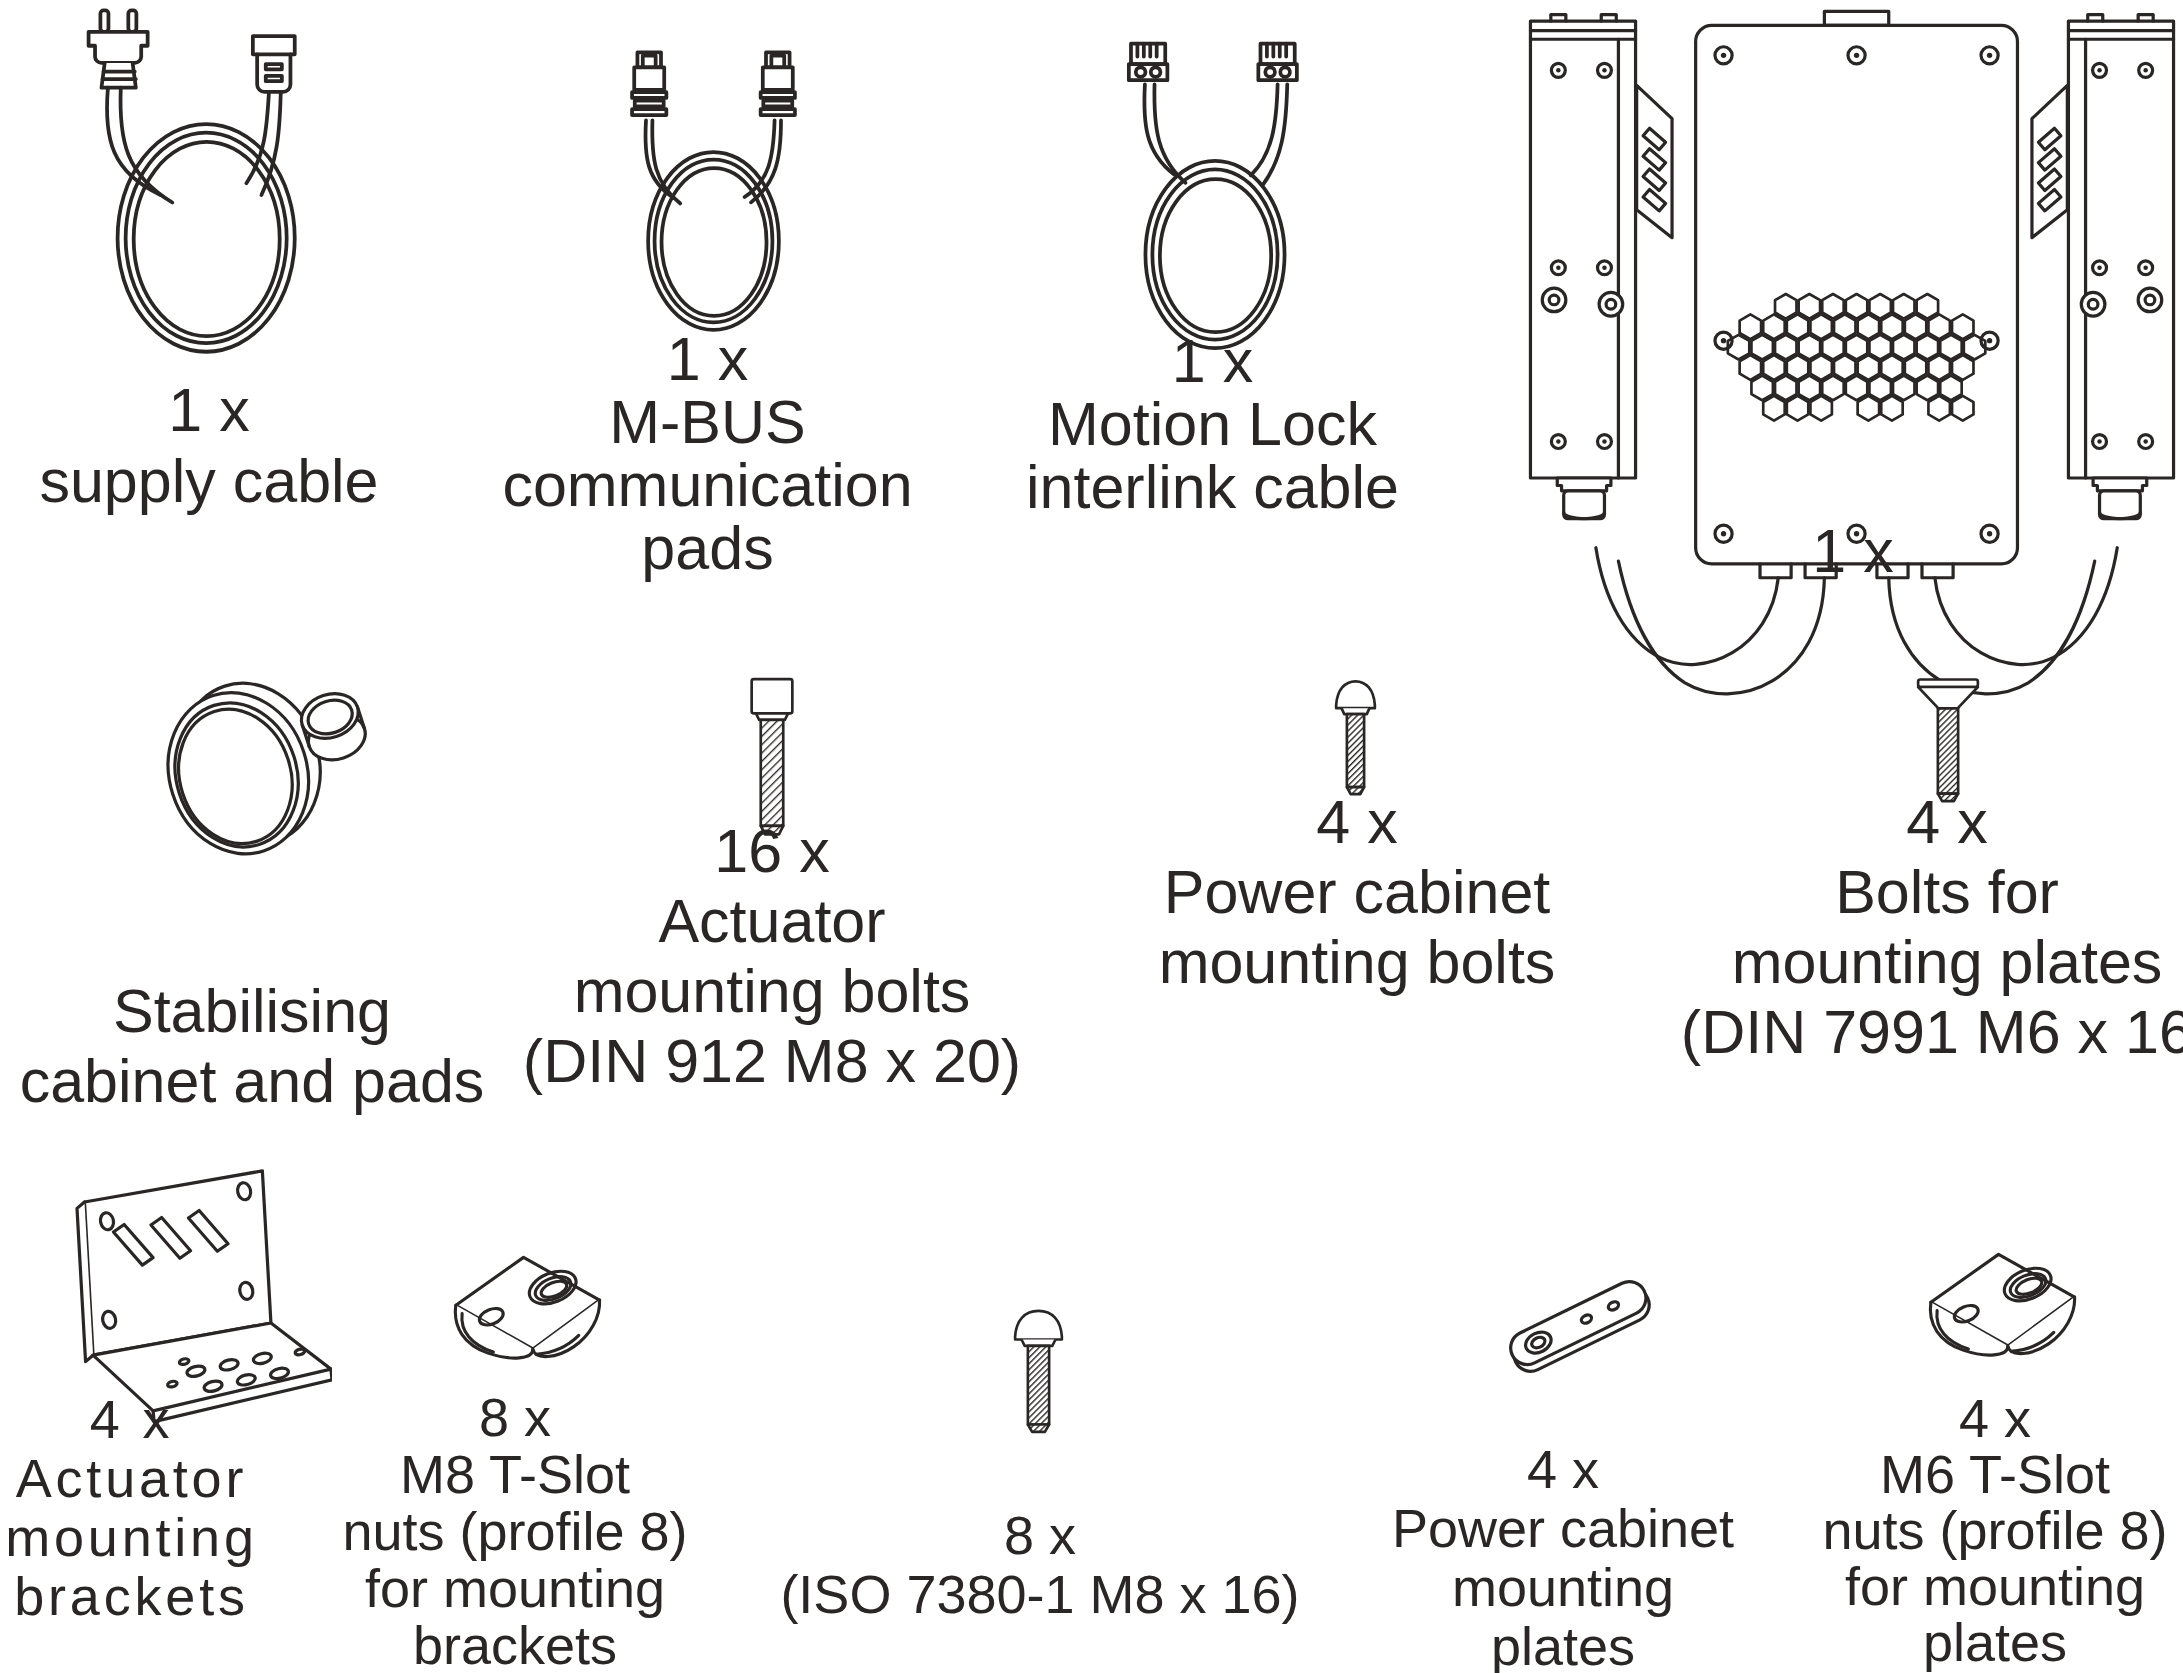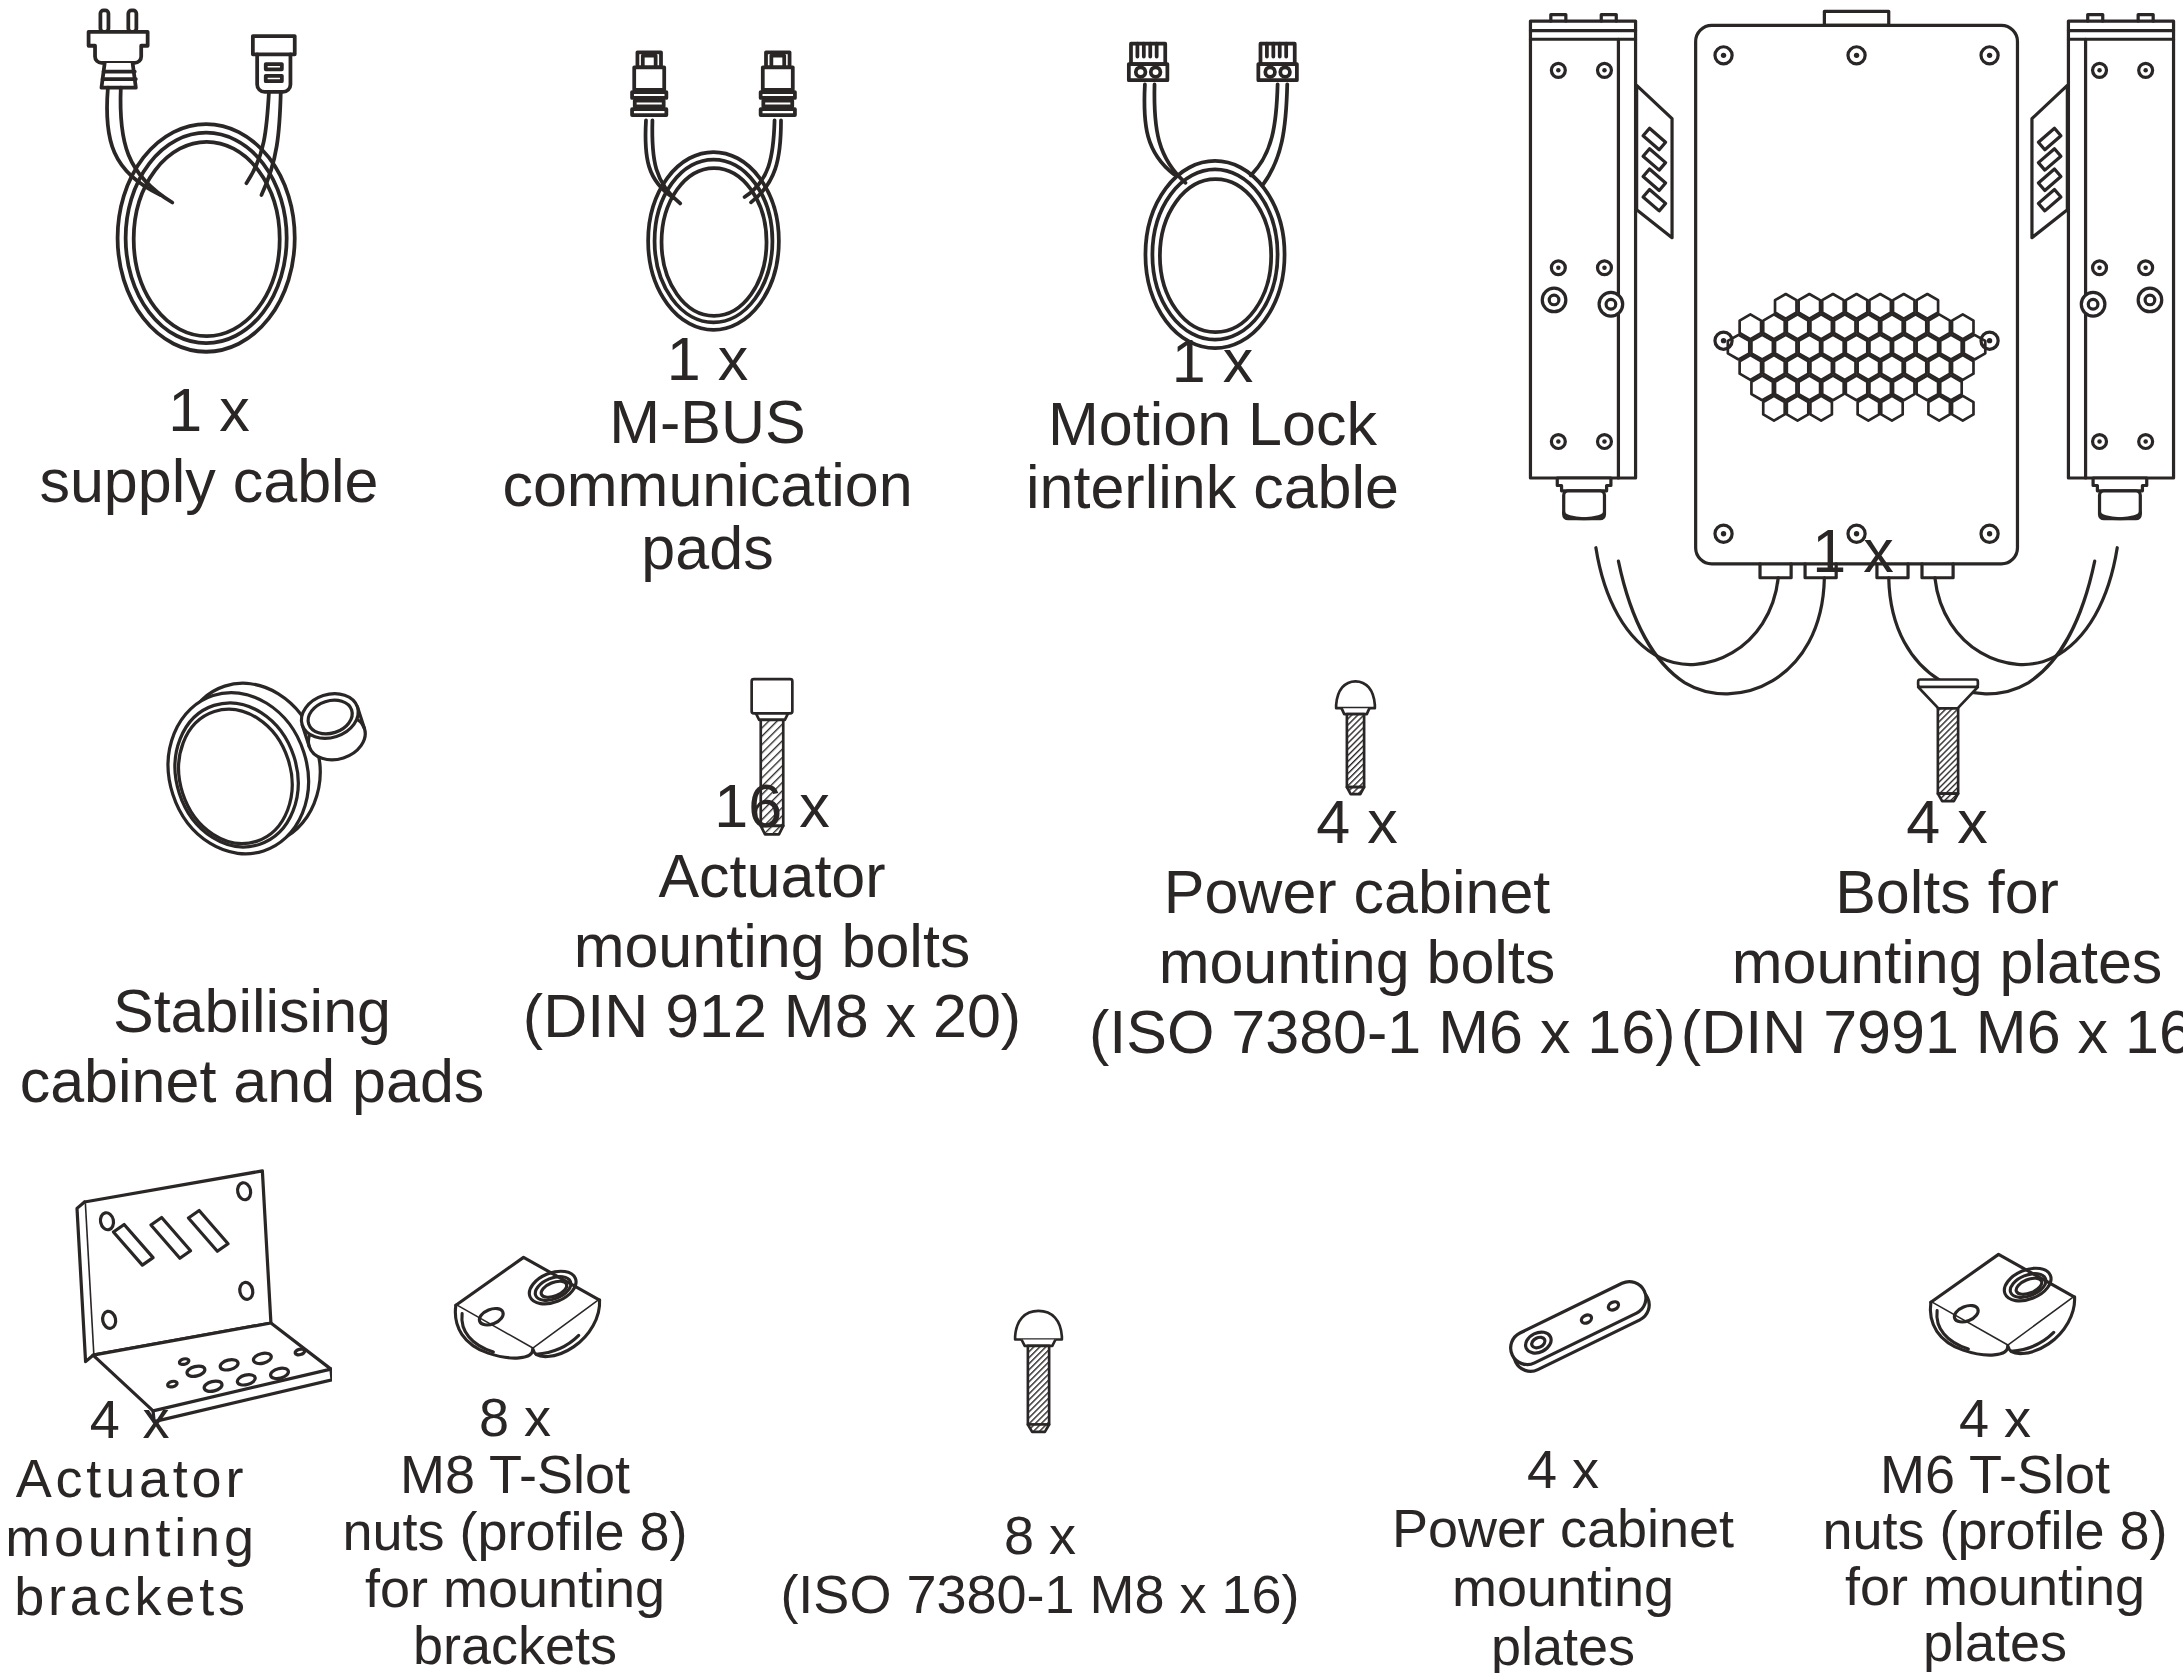--- a/index.html
+++ b/index.html
@@ -290,21 +290,21 @@
   <div class="art" style="left:745px;top:677px;width:54px;height:166px">
     <svg viewBox="0 0 100 310">
       <g stroke="#2b2626" stroke-width="5" stroke-linejoin="round">
         <rect x="12" y="4" width="76" height="64" rx="4" fill="#fff"></rect>
         <path d="M20,68 h60 l-6,12 h-48 z" fill="#fff"></path>
         <rect x="29" y="80" width="42" height="198" fill="url(#thrA)"></rect>
         <path d="M29,278 L37,294 L63,294 L71,278 Z" fill="url(#thrA)"></path>
       </g>
     </svg>
   </div>
-  <figcaption class="cap f1" style="left:504px;top:771px;width:536px">
+  <figcaption class="cap f1" style="left:504px;top:816px;width:536px">
     <div>16 x</div>
     <div>Actuator</div>
     <div>mounting bolts</div>
     <div>(DIN 912 M8 x 20)</div>
   </figcaption>
 </figure>
 
 <figure>
   <div class="art" style="left:1334px;top:677px;width:43px;height:129px">
     <svg viewBox="0 0 80 240">
@@ -313,21 +313,20 @@
         <path d="M14,58 l5,11 h42 l5,-11" fill="#fff"></path>
         <rect x="24" y="69" width="32" height="136" fill="url(#thrB)"></rect>
         <path d="M24,205 L31,218 L49,218 L56,205 Z" fill="url(#thrB)"></path>
       </g>
     </svg>
   </div>
   <figcaption class="cap f1" style="left:1089px;top:787px;width:536px">
     <div>4 x</div>
     <div>Power cabinet</div>
     <div>mounting bolts</div>
-    <div>(ISO 7380-1 M6 x 16)</div>
   </figcaption>
 </figure>
 
 <figure>
   <div class="art" style="left:1916px;top:677px;width:64px;height:132px">
     <svg viewBox="0 0 120 246">
       <g stroke="#2b2626" stroke-width="5" stroke-linejoin="round">
         <rect x="4" y="4" width="112" height="14" rx="4" fill="#fff"></rect>
         <path d="M4,18 L116,18 L78,58 L42,58 Z" fill="#fff"></path>
         <rect x="41" y="58" width="38" height="160" fill="url(#thrB)"></rect>

